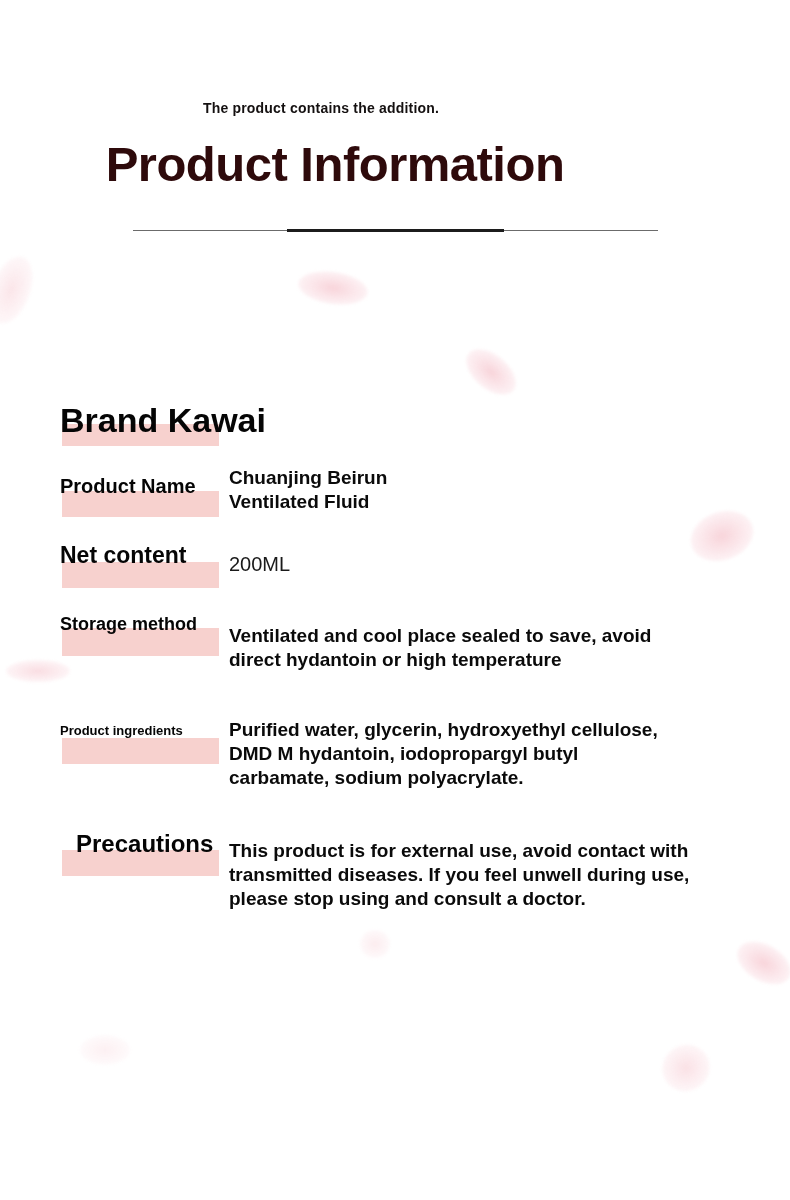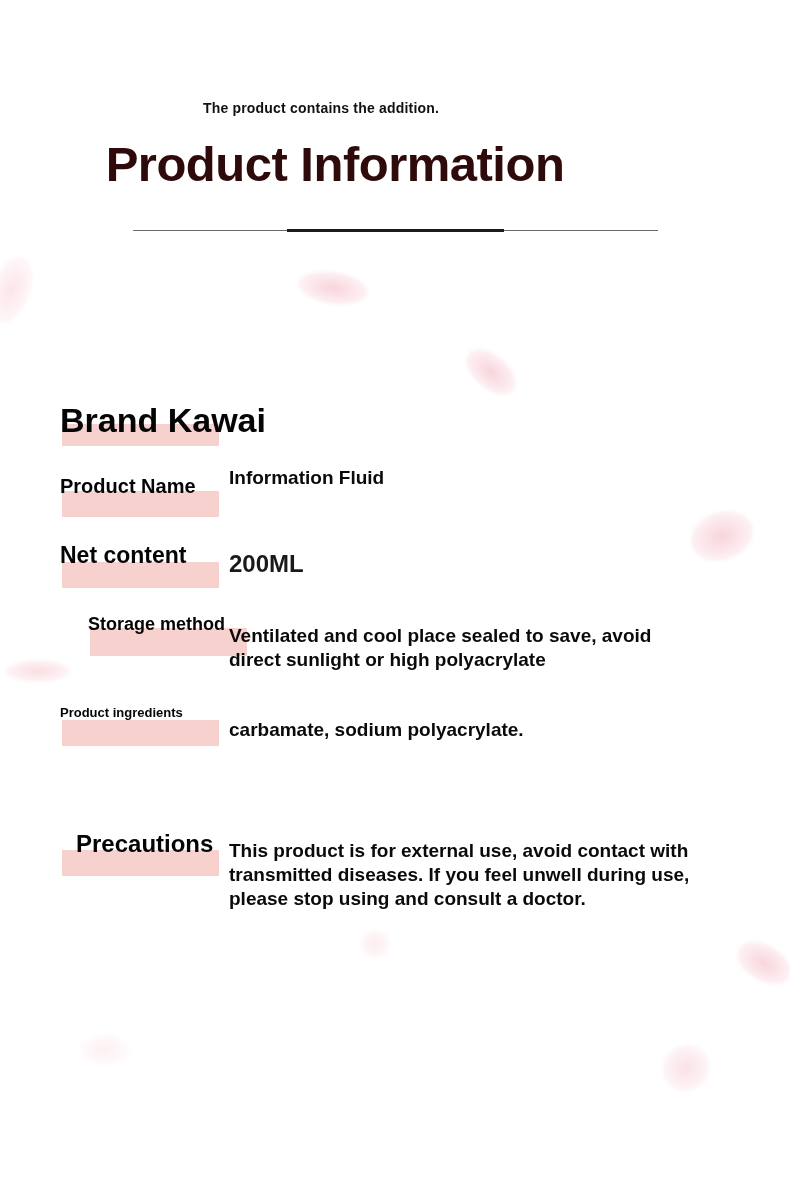--- a/index.html
+++ b/index.html
@@ -60,43 +60,46 @@
 <div class="label-wrap" style="top:398px;">
   <div class="label-bar" style="top:26px;height:22px;"></div>
   <div class="label-text" style="font-size:34px;line-height:44px;">Brand Kawai</div>
 </div>
 
 <div class="label-wrap" style="top:473px;">
   <div class="label-bar" style="top:18px;height:26px;"></div>
   <div class="label-text" style="font-size:20px;line-height:26px;">Product Name</div>
 </div>
 <div class="value" style="top:466px;">
-  <div>Information Fluid</div>
+  <div>Chuanjing Beirun</div>
+  <div>Ventilated Fluid</div>
 </div>
 
 <div class="label-wrap" style="top:540px;">
   <div class="label-bar" style="top:22px;height:26px;"></div>
   <div class="label-text" style="font-size:23px;line-height:30px;">Net content</div>
 </div>
-<div class="value" style="top:546px;font-size:24px;line-height:36px;font-weight:bold;color:#1a1a1a;">200ML</div>
+<div class="value" style="top:546px;font-size:20px;line-height:36px;font-weight:normal;color:#1a1a1a;">200ML</div>
 
-<div class="label-wrap" style="top:612px;margin-left:28px;">
+<div class="label-wrap" style="top:612px;">
   <div class="label-bar" style="top:16px;height:28px;"></div>
   <div class="label-text" style="font-size:18px;line-height:24px;">Storage method</div>
 </div>
 <div class="value" style="top:624px;">
   <div>Ventilated and cool place sealed to save, avoid</div>
-  <div>direct sunlight or high polyacrylate</div>
+  <div>direct hydantoin or high temperature</div>
 </div>
 
-<div class="label-wrap" style="top:704px;">
+<div class="label-wrap" style="top:722px;">
   <div class="label-bar" style="top:16px;height:26px;"></div>
   <div class="label-text" style="font-size:13px;line-height:18px;">Product ingredients</div>
 </div>
 <div class="value" style="top:718px;">
+  <div>Purified water, glycerin, hydroxyethyl cellulose,</div>
+  <div>DMD M hydantoin, iodopropargyl butyl</div>
   <div>carbamate, sodium polyacrylate.</div>
 </div>
 
 <div class="label-wrap" style="top:828px;">
   <div class="label-bar" style="top:22px;height:26px;"></div>
   <div class="label-text" style="font-size:24px;line-height:32px;margin-left:16px;">Precautions</div>
 </div>
 <div class="value" style="top:839px;">
   <div>This product is for external use, avoid contact with</div>
   <div>transmitted diseases. If you feel unwell during use,</div>

